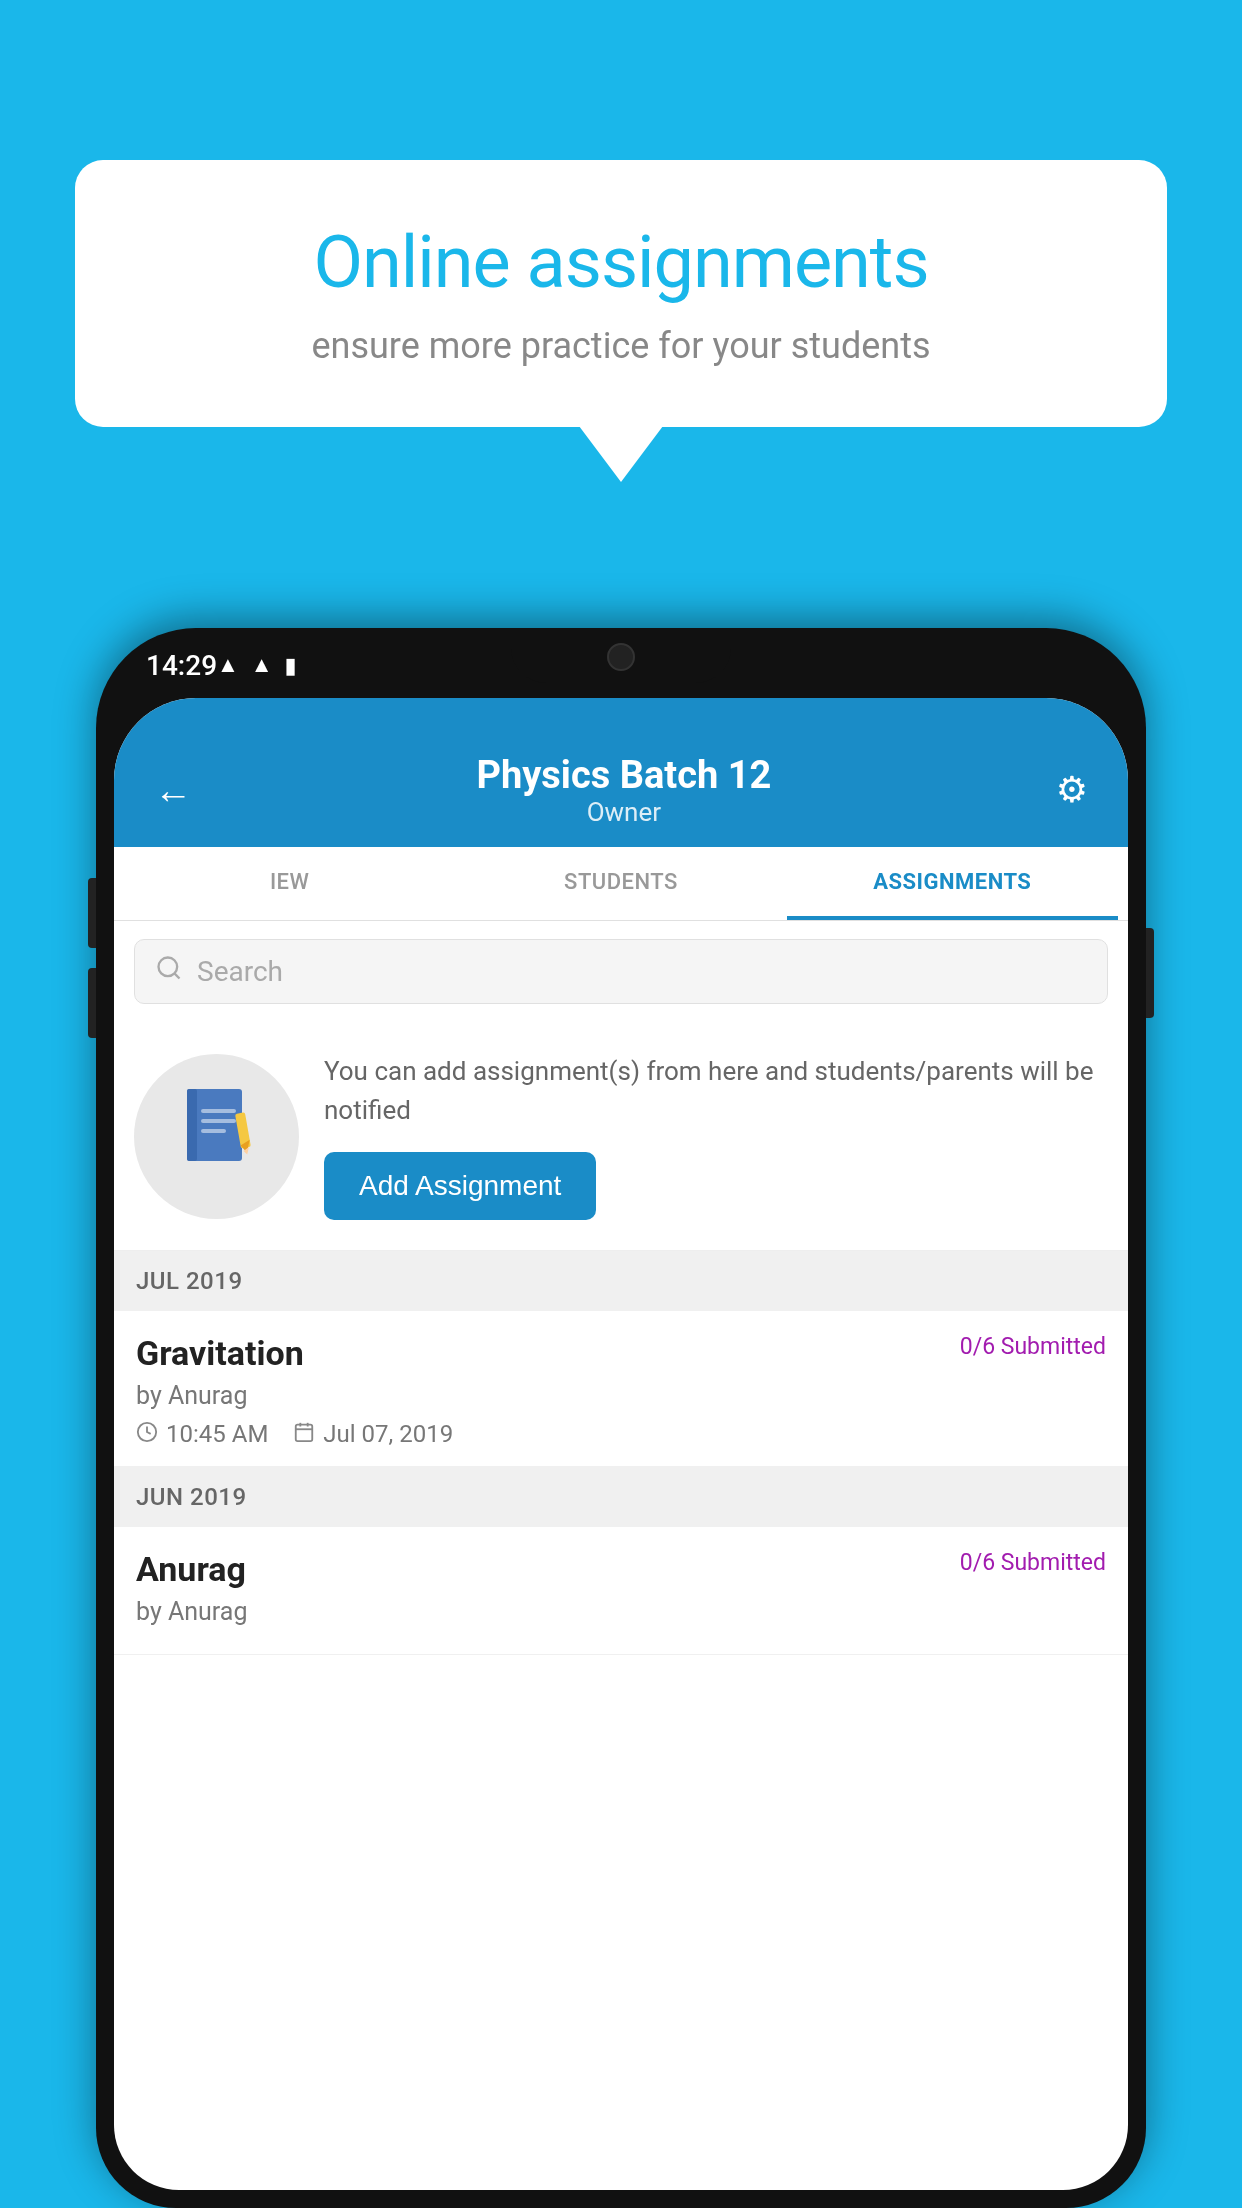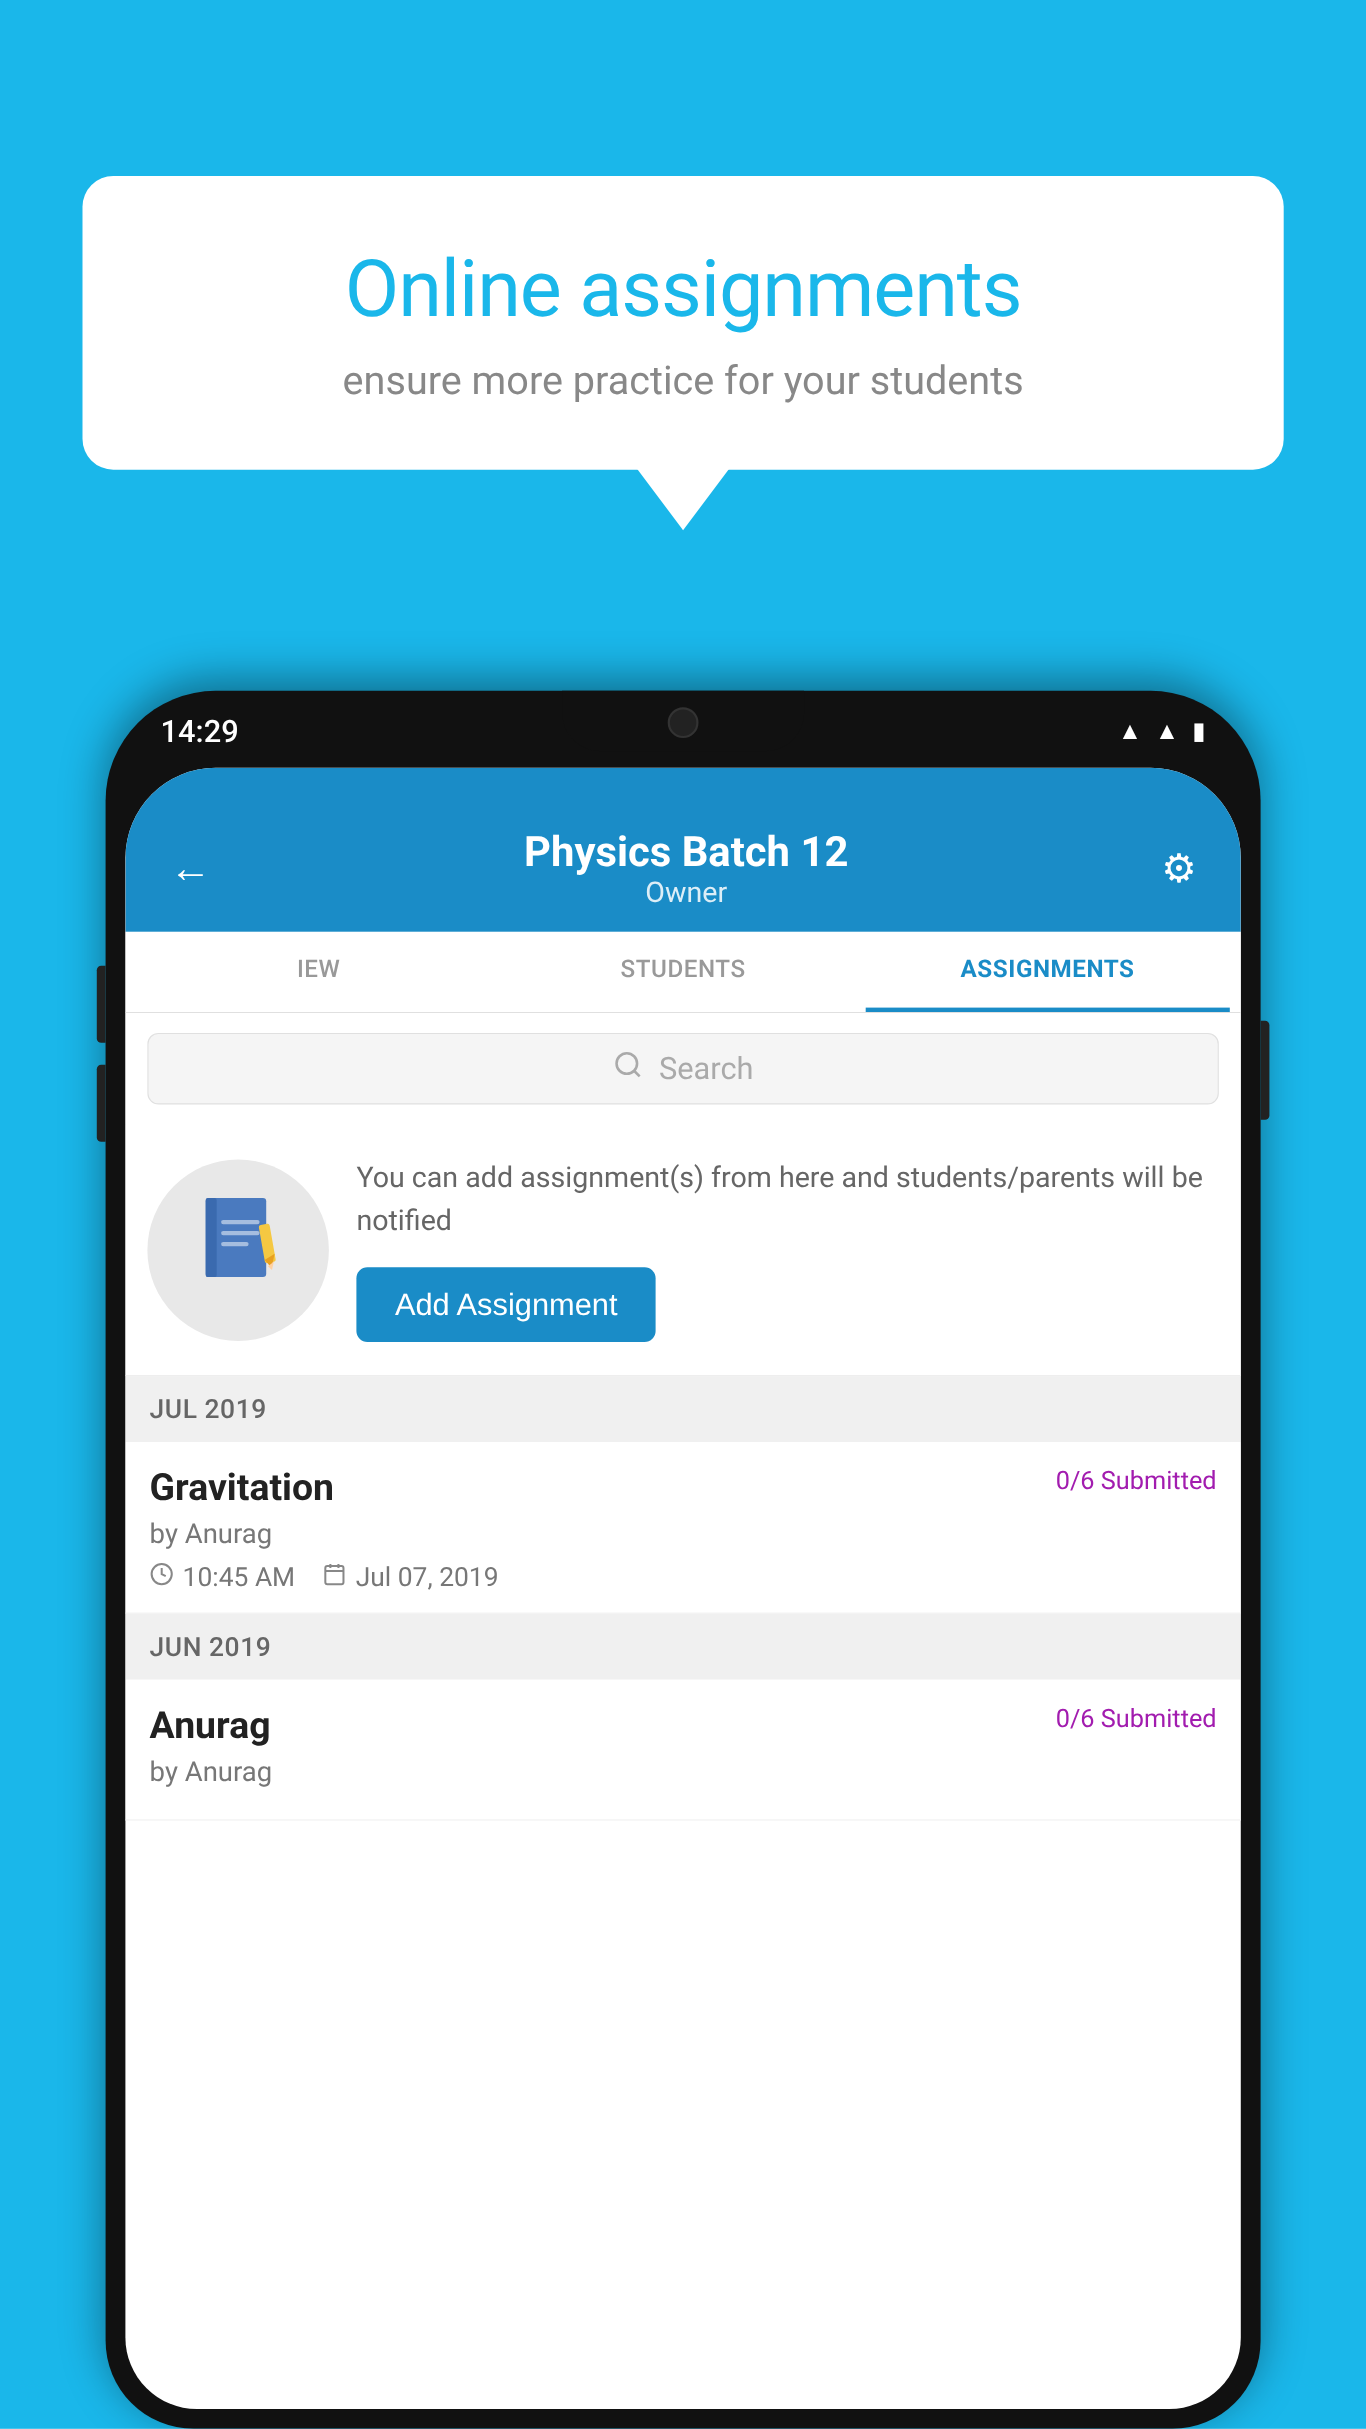--- a/index.html
+++ b/index.html
@@ -99,21 +99,20 @@
 
     
     .status-bar {
       position: absolute;
       top: 12px;
       left: 50px;
       right: 50px;
       height: 50px;
       display: flex;
       align-items: center;
-      justify-content: space-between;
       z-index: 25;
     }
 
     .status-time {
       color: white;
       font-size: 28px;
       font-weight: 500;
     }
 
     .status-icons {
@@ -211,21 +210,20 @@
       background: white;
     }
 
     .search-bar {
       display: flex;
       align-items: center;
       background: #f5f5f5;
       border: 1px solid #e0e0e0;
       border-radius: 10px;
       padding: 14px 20px;
-      justify-content: center;
     }
 
     .search-icon-svg {
       color: #aaa;
       font-size: 28px;
       margin-right: 14px;
     }
 
     .search-text {
       color: #aaa;

